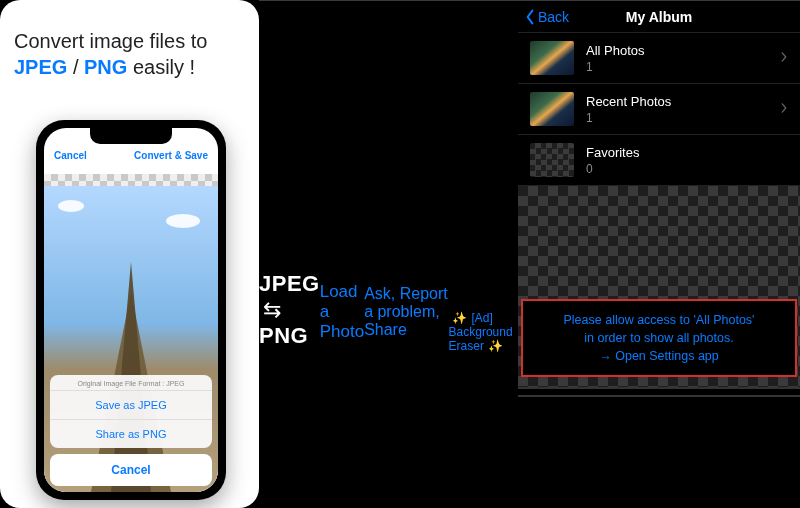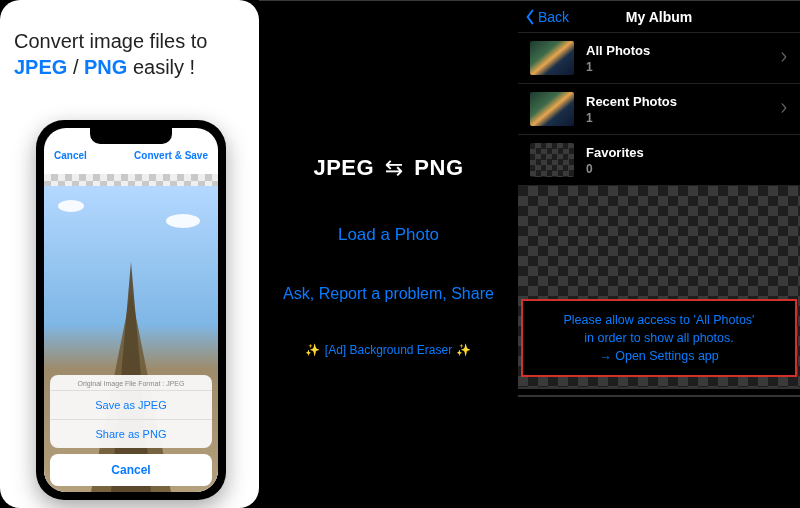--- a/index.html
+++ b/index.html
@@ -132,21 +132,20 @@
     padding: 9px 0;
   }
 
   
   .p2 {
     width: 259px;
     height: 508px;
     background: #000000;
     color: #fff;
     display: flex;
-    flex-direction: column;
     align-items: center;
     padding-top: 154px;
     border-top: 1px solid #3a3a3a;
   }
   .p2-title {
     font-size: 22px;
     font-weight: 700;
     letter-spacing: 0.5px;
     margin-bottom: 44px;
   }
@@ -196,21 +195,20 @@
     font-weight: 400;
   }
   .p3-back svg { width: 12px; height: 16px; margin-right: 2px; }
 
   .p3-row {
     display: flex;
     align-items: center;
     padding: 8px 12px;
     border-bottom: 0.5px solid #222;
     position: relative;
-    font-weight: bold;
   }
   .p3-thumb {
     width: 44px; height: 34px;
     border-radius: 2px;
     margin-right: 12px;
     flex-shrink: 0;
   }
   .thumb-photo {
     background: linear-gradient(140deg,#1e3a2e 0%, #3d6b4a 35%, #e8a54d 50%, #1a2f48 65%, #0d1830 100%);
   }

